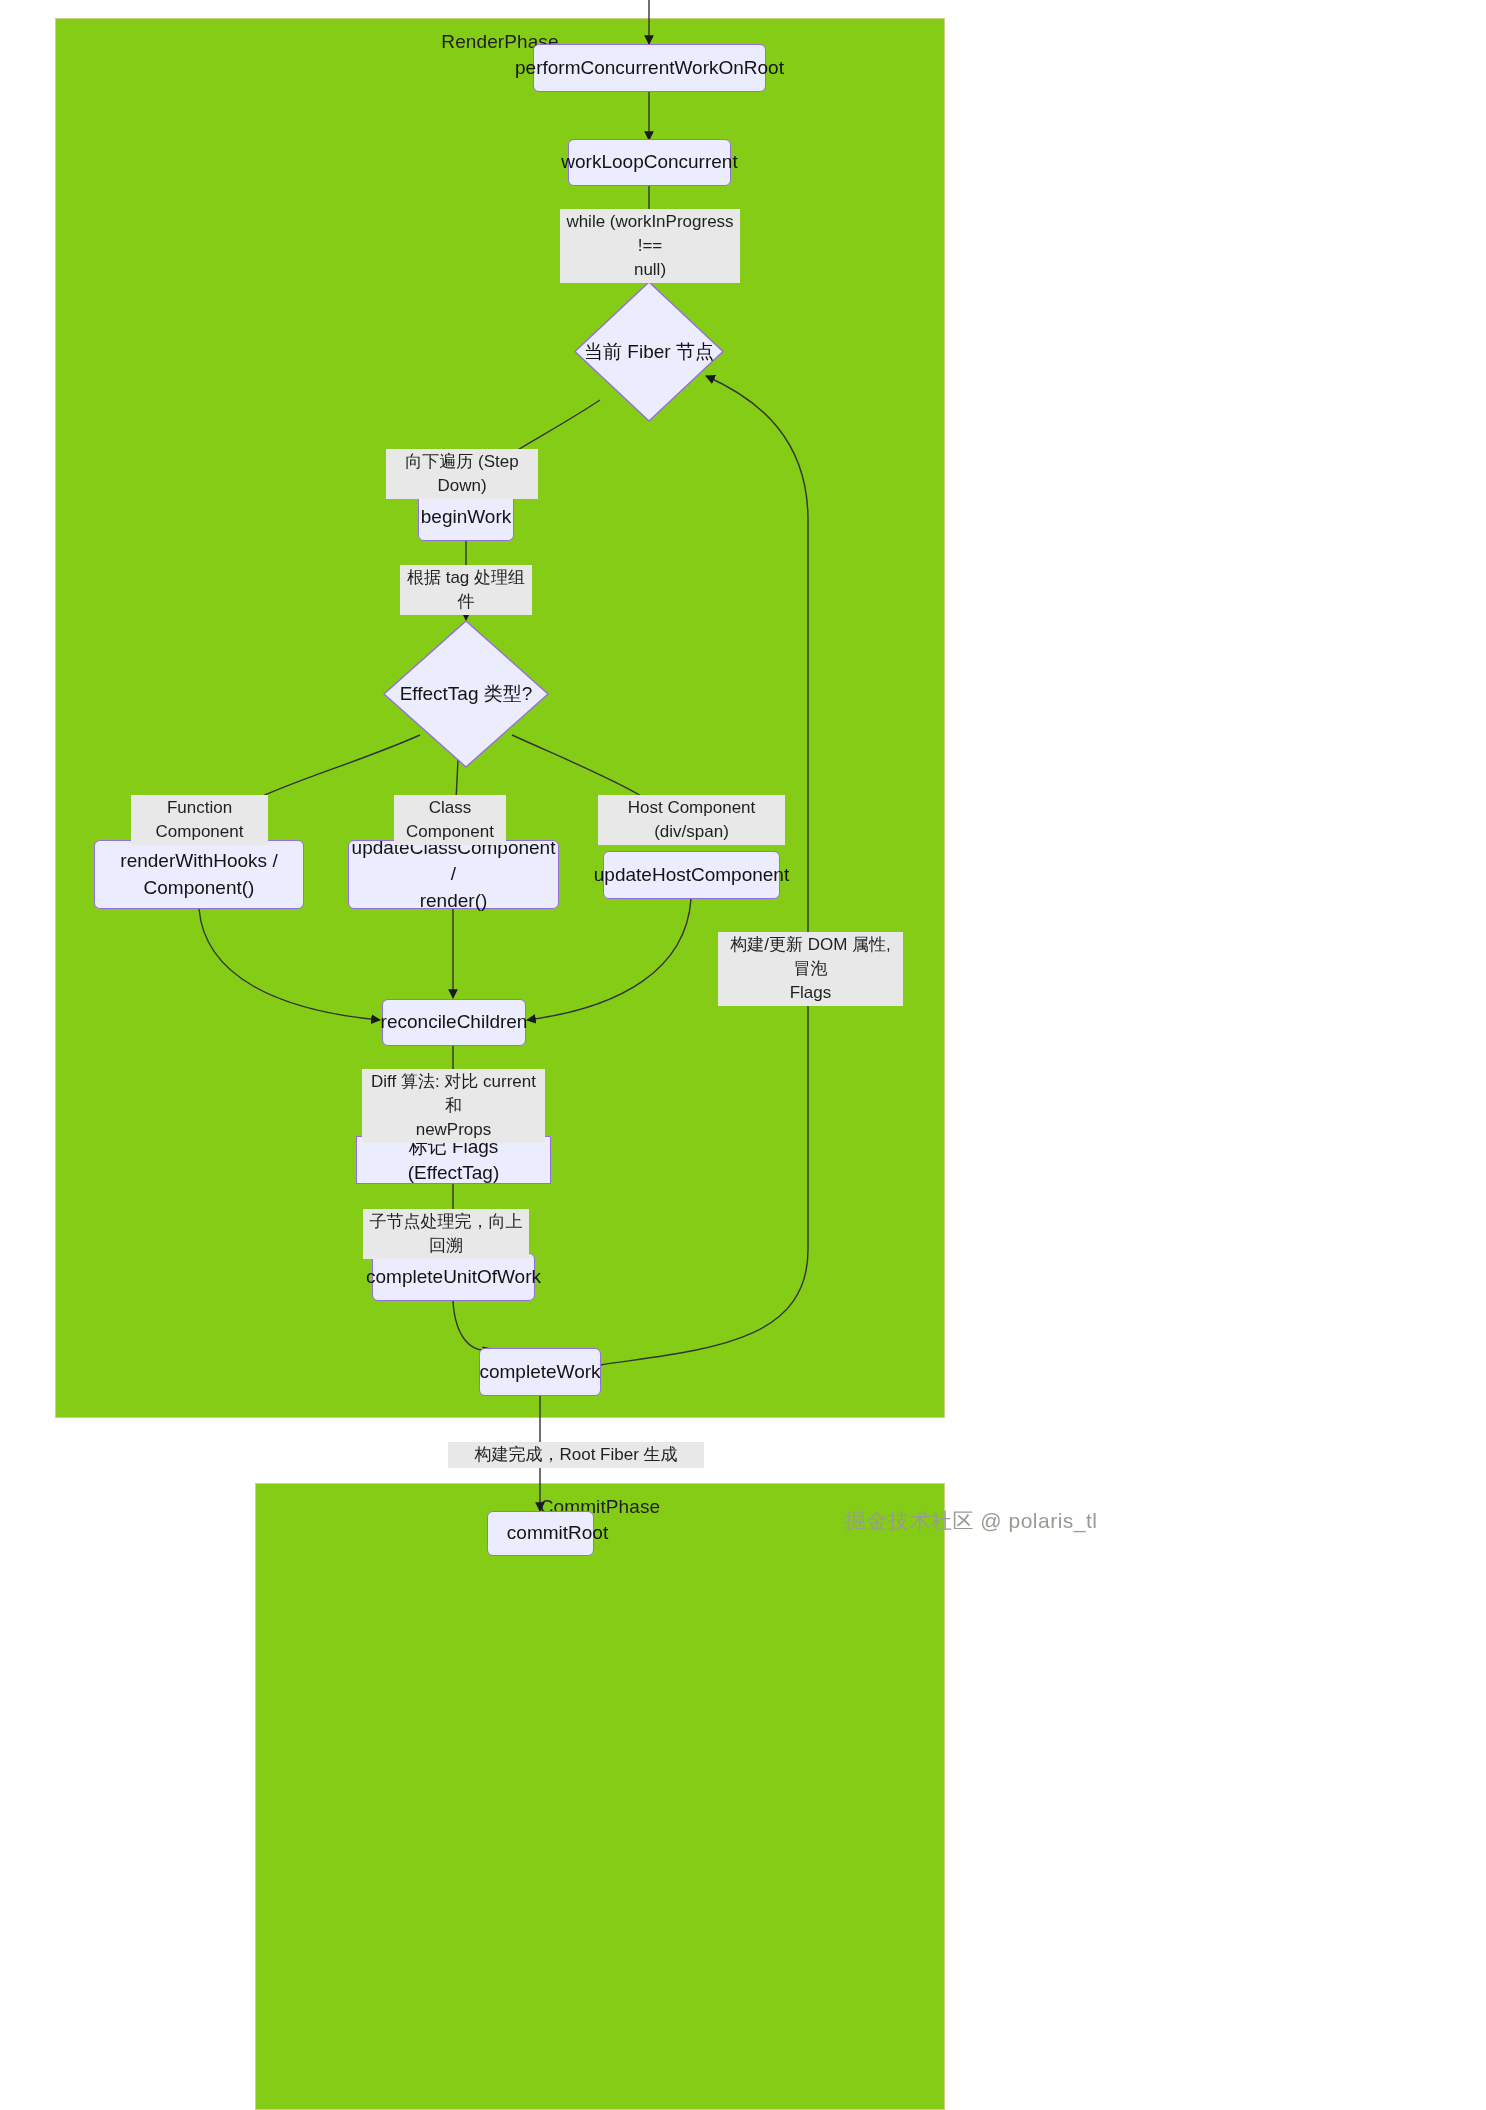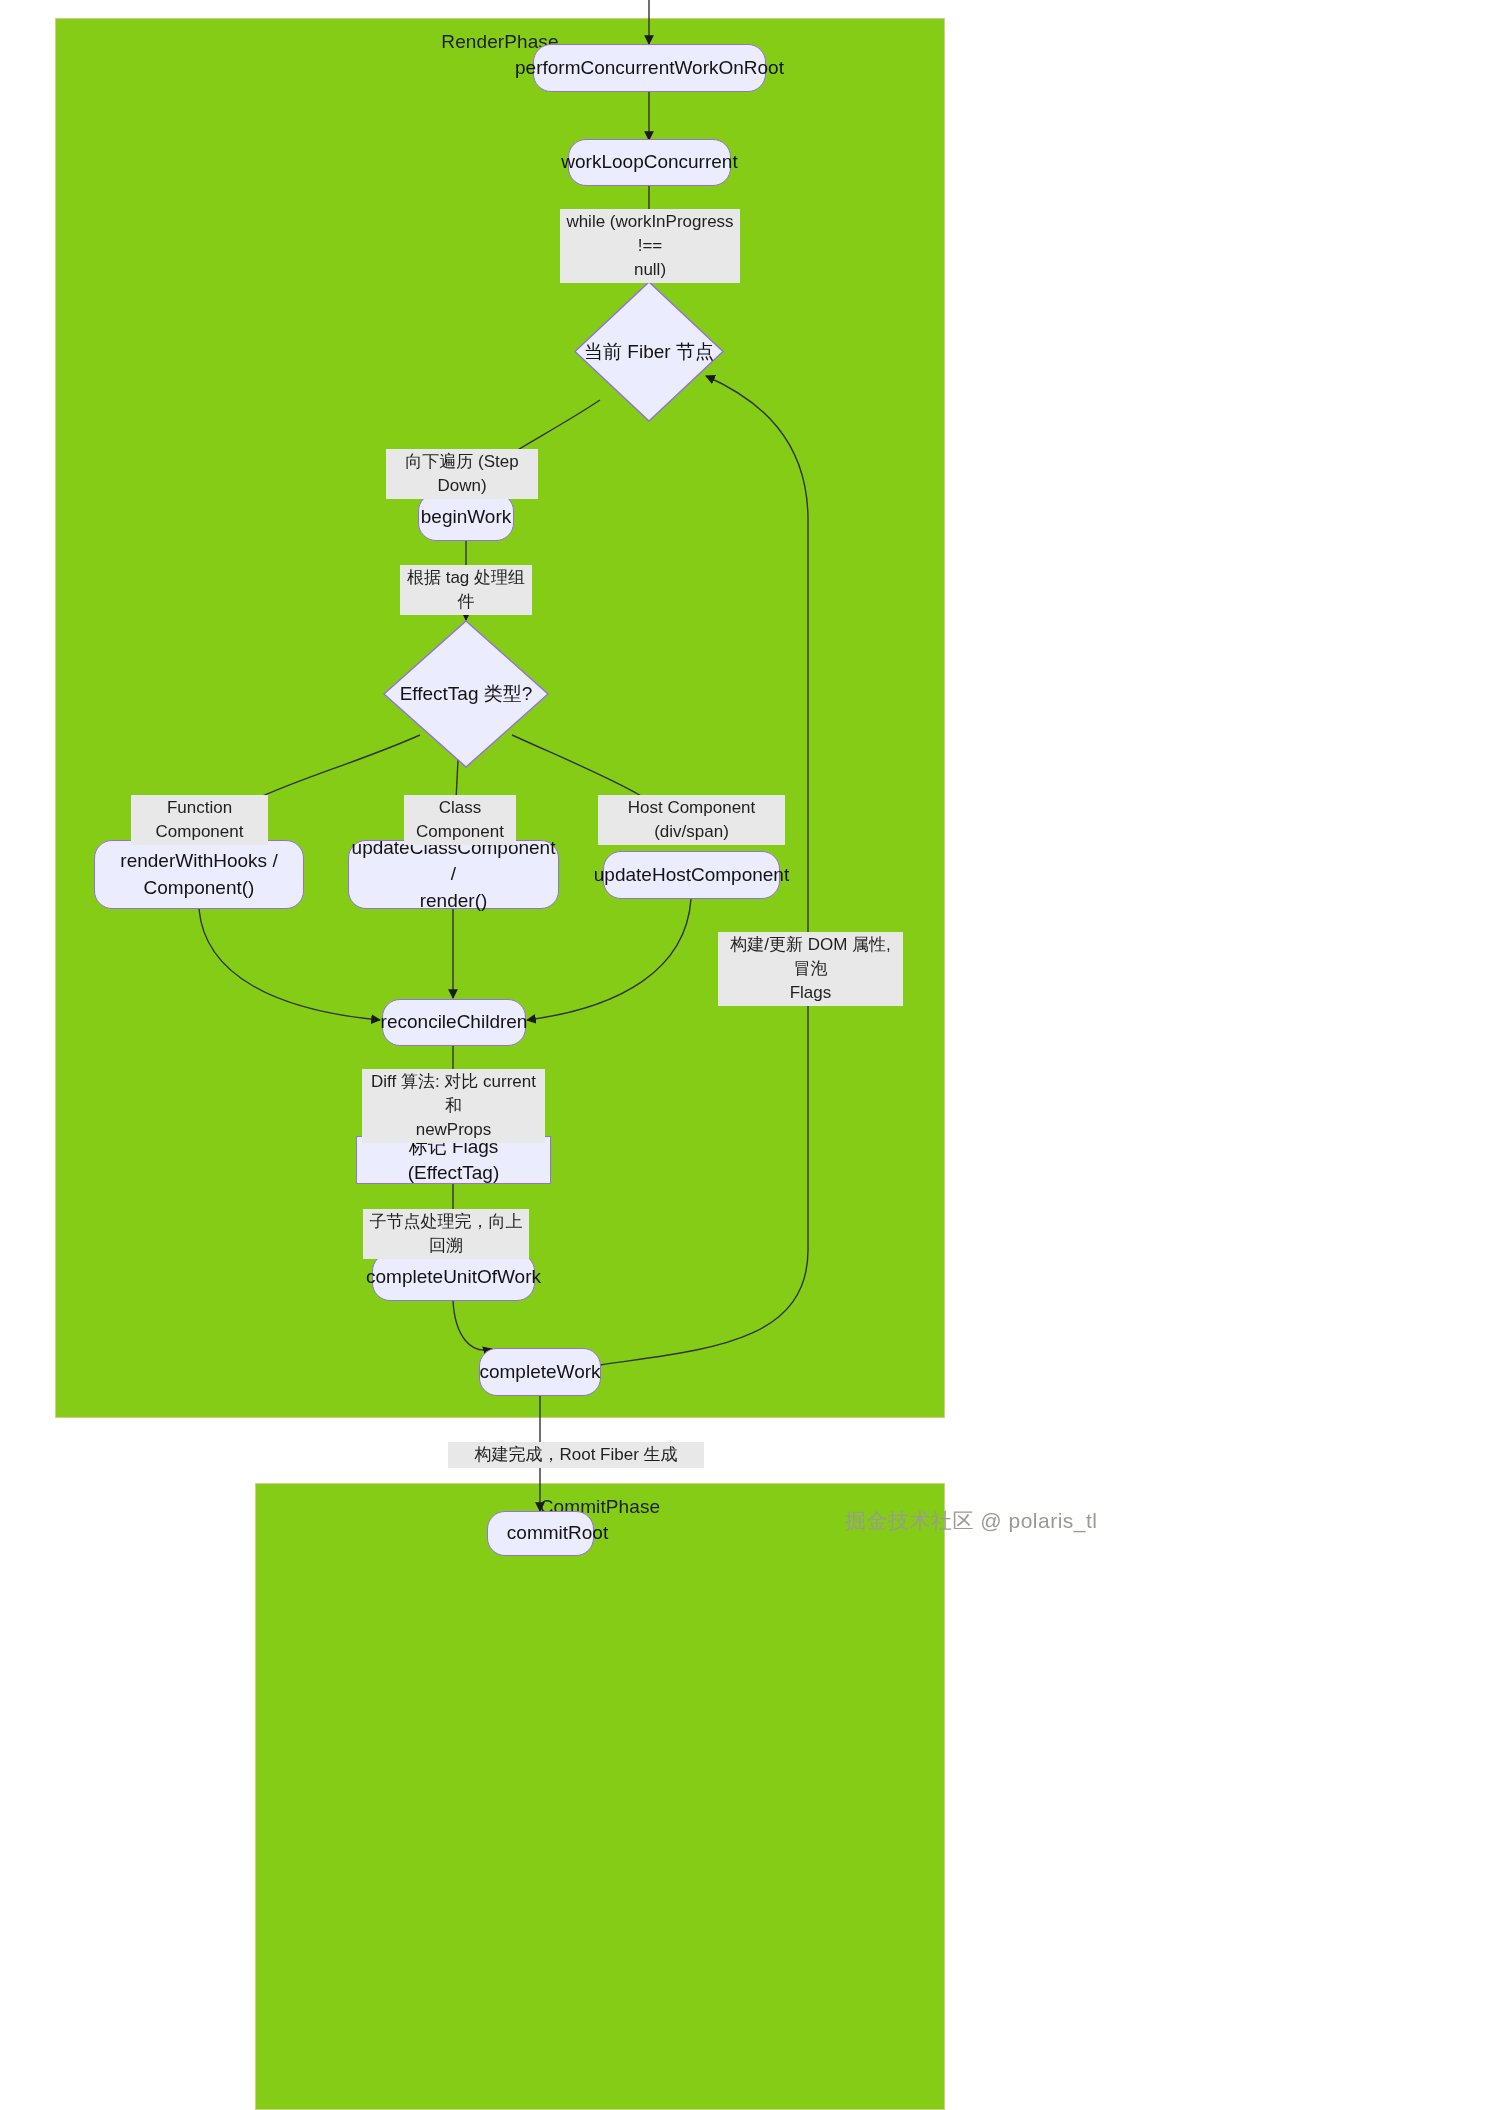--- a/index.html
+++ b/index.html
@@ -44,21 +44,21 @@
   
   .node {
     position: absolute;
     box-sizing: border-box;
     display: flex;
     align-items: center;
     justify-content: center;
     text-align: center;
     background: #ececff;
     border: 1px solid #9370db;
-    border-radius: 18px;
+    border-radius: 6px;
     color: #131313;
     font-size: 19px;
     line-height: 1.38;
     padding: 4px 10px;
   }
   .node.square {
     border-radius: 0;
   }
   
   .diamond-wrap {
@@ -223,21 +223,21 @@
 
   <div class="edge-label" style="left:560px; top:209px; width:180px;">while (workInProgress !==
 null)</div>
 
   <div class="edge-label" style="left:386px; top:449px; width:152px;">向下遍历 (Step Down)</div>
 
   <div class="edge-label" style="left:400px; top:565px; width:132px;">根据 tag 处理组件</div>
 
   <div class="edge-label" style="left:131px; top:795px; width:137px;">Function Component</div>
 
-  <div class="edge-label" style="left:404px; top:795px; width:112px;">Class Component</div>
+  <div class="edge-label" style="left:394px; top:795px; width:112px;">Class Component</div>
 
   <div class="edge-label" style="left:598px; top:795px; width:187px;">Host Component (div/span)</div>
 
   <div class="edge-label" style="left:362px; top:1069px; width:183px;">Diff 算法: 对比 current 和
 newProps</div>
 
   <div class="edge-label" style="left:363px; top:1209px; width:166px;">子节点处理完，向上回溯</div>
 
   <div class="edge-label" style="left:718px; top:932px; width:185px;">构建/更新 DOM 属性, 冒泡
 Flags</div>

